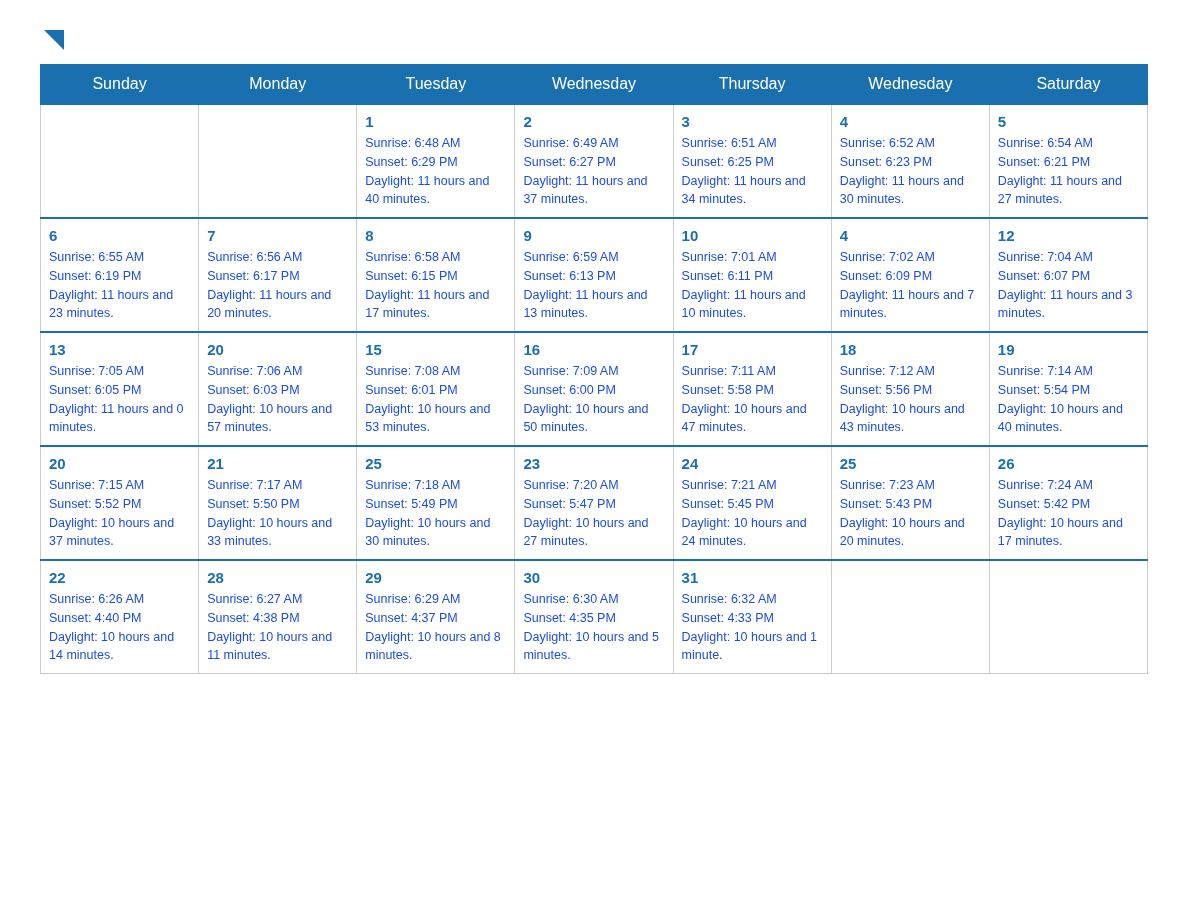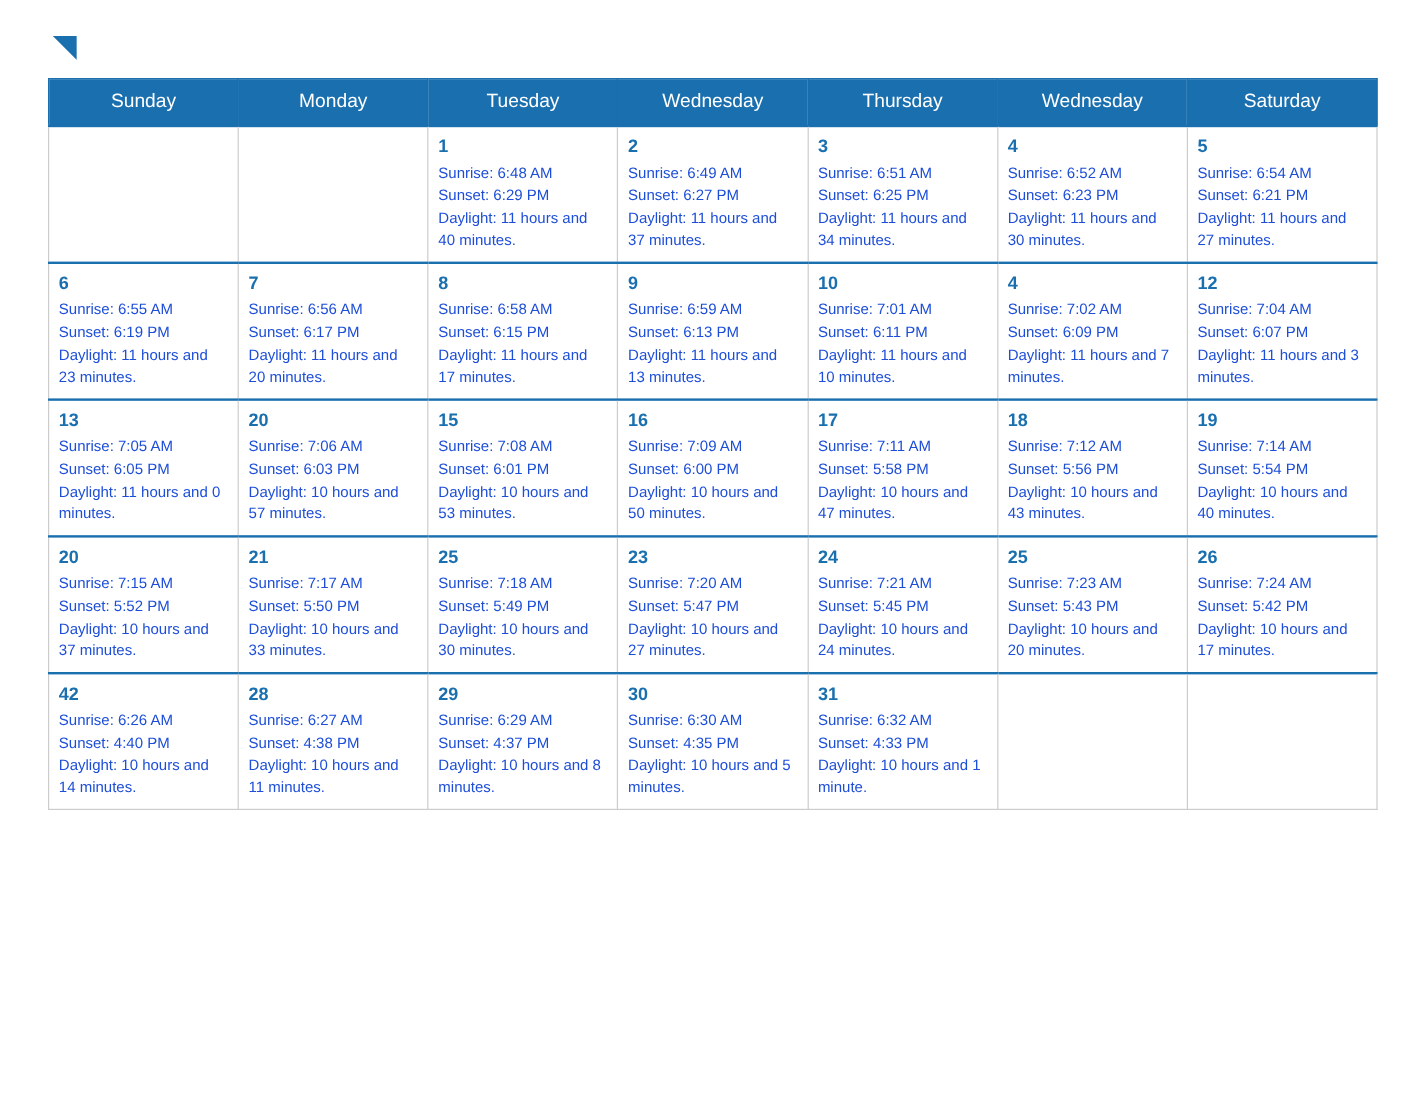--- a/index.html
+++ b/index.html
@@ -225,21 +225,21 @@
           <span class="day-num">25</span>
           <div class="day-info">Sunrise: 7:23 AM<br>Sunset: 5:43 PM<br>Daylight: 10 hours and 20 minutes.</div>
         </td>
         <td>
           <span class="day-num">26</span>
           <div class="day-info">Sunrise: 7:24 AM<br>Sunset: 5:42 PM<br>Daylight: 10 hours and 17 minutes.</div>
         </td>
       </tr>
       <tr class="week-row">
         <td>
-          <span class="day-num">42</span>
+          <span class="day-num">22</span>
           <div class="day-info">Sunrise: 6:26 AM<br>Sunset: 4:40 PM<br>Daylight: 10 hours and 14 minutes.</div>
         </td>
         <td>
           <span class="day-num">28</span>
           <div class="day-info">Sunrise: 6:27 AM<br>Sunset: 4:38 PM<br>Daylight: 10 hours and 11 minutes.</div>
         </td>
         <td>
           <span class="day-num">29</span>
           <div class="day-info">Sunrise: 6:29 AM<br>Sunset: 4:37 PM<br>Daylight: 10 hours and 8 minutes.</div>
         </td>

